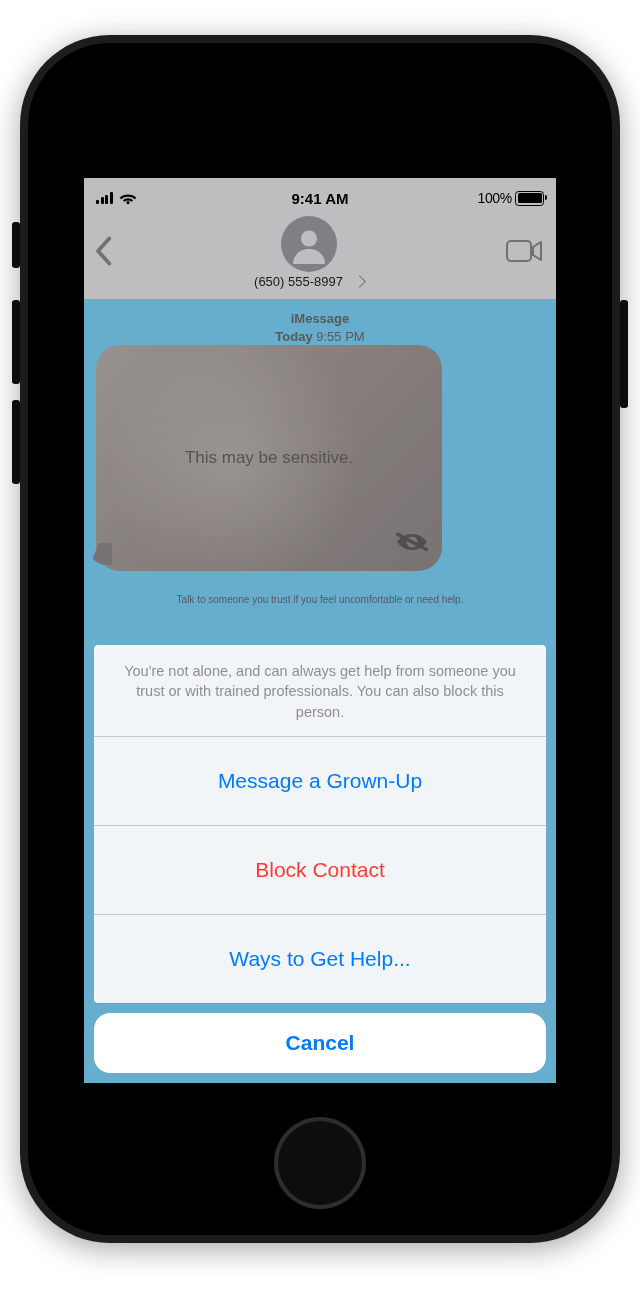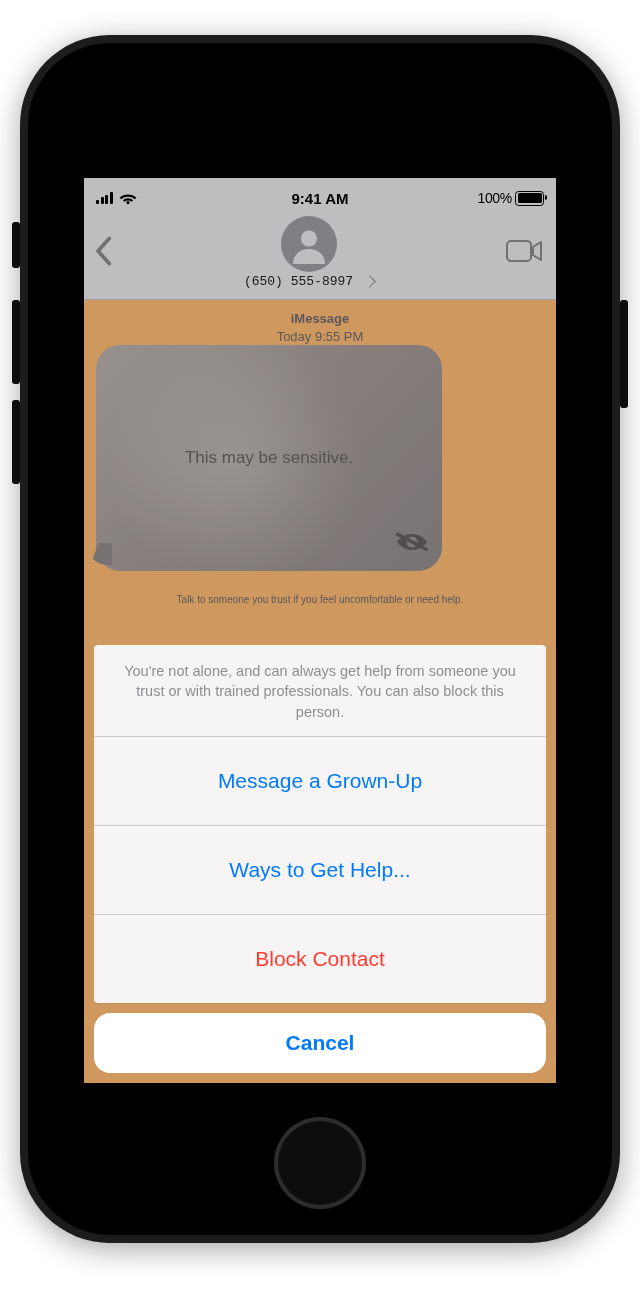--- a/index.html
+++ b/index.html
@@ -54,21 +54,21 @@
     background: #0d0d0e;
     box-shadow: inset 0 0 0 4px #2d2d30;
   }
 
   
   .screen {
     position: absolute;
     left: 56px; right: 56px;
     top: 135px;
     bottom: 152px;
-    background: #fdba74;
+    background: #7dd3fc;
     overflow: hidden;
   }
 
   
   .dim {
     position: absolute;
     inset: 0;
     background: rgba(0,0,0,0.18);
     pointer-events: none;
   }
@@ -120,21 +120,21 @@
   .avatar {
     width: 56px; height: 56px;
     border-radius: 50%;
     background: #9d9ca2;
     display: flex; align-items: center; justify-content: center;
   }
   .avatar svg { fill: #e8e7eb; }
   .contact-label {
     font-size: 13px;
     color: #232325;
-    display: flex; align-items: center; gap: 12px; font-family: Liberation Mono, monospace;
+    display: flex; align-items: center; gap: 12px;
   }
   .chevron-sm {
     width: 8px; height: 8px;
     border-right: 1.5px solid #8a8a8e;
     border-top: 1.5px solid #8a8a8e;
     transform: rotate(45deg);
   }
   .video {
     color: #8a8a8e;
   }
@@ -143,21 +143,21 @@
   .thread {
     padding: 10px 12px 0 12px;
   }
   .thread-meta {
     text-align: center;
     font-size: 13px;
     color: #6e6d72;
     line-height: 1.35;
   }
   .thread-meta .svc { font-weight: 600; display:block; }
-  .thread-meta .time-line .today { font-weight: 400; }
+  .thread-meta .time-line .today { font-weight: 700; }
 
   .bubble {
     position: relative;
     width: 346px;
     height: 226px;
     border-radius: 24px;
     background:
       radial-gradient(circle at 40% 50%, rgba(255,255,255,0.25), rgba(255,255,255,0) 55%),
       linear-gradient(135deg, #b9b2ae 0%, #a49a96 50%, #948c8c 100%);
     filter: saturate(0.9);
@@ -339,22 +339,22 @@
 
           <div class="help-text">Talk to someone you trust if you feel uncomfortable or need help.</div>
         </div>
 
         <div class="dim"></div>
 
         <div class="sheet-wrap">
           <div class="sheet">
             <div class="sheet-msg">You're not alone, and can always get help from someone you trust or with trained professionals. You can also block this person.</div>
             <div class="sheet-item">Message a Grown-Up</div>
+            <div class="sheet-item destructive">Block Contact</div>
             <div class="sheet-item">Ways to Get Help...</div>
-            <div class="sheet-item destructive">Block Contact</div>
           </div>
           <div class="cancel">Cancel</div>
         </div>
 
       </div>
 
       <div class="home-btn"></div>
     </div>
   </div>
 </div>

